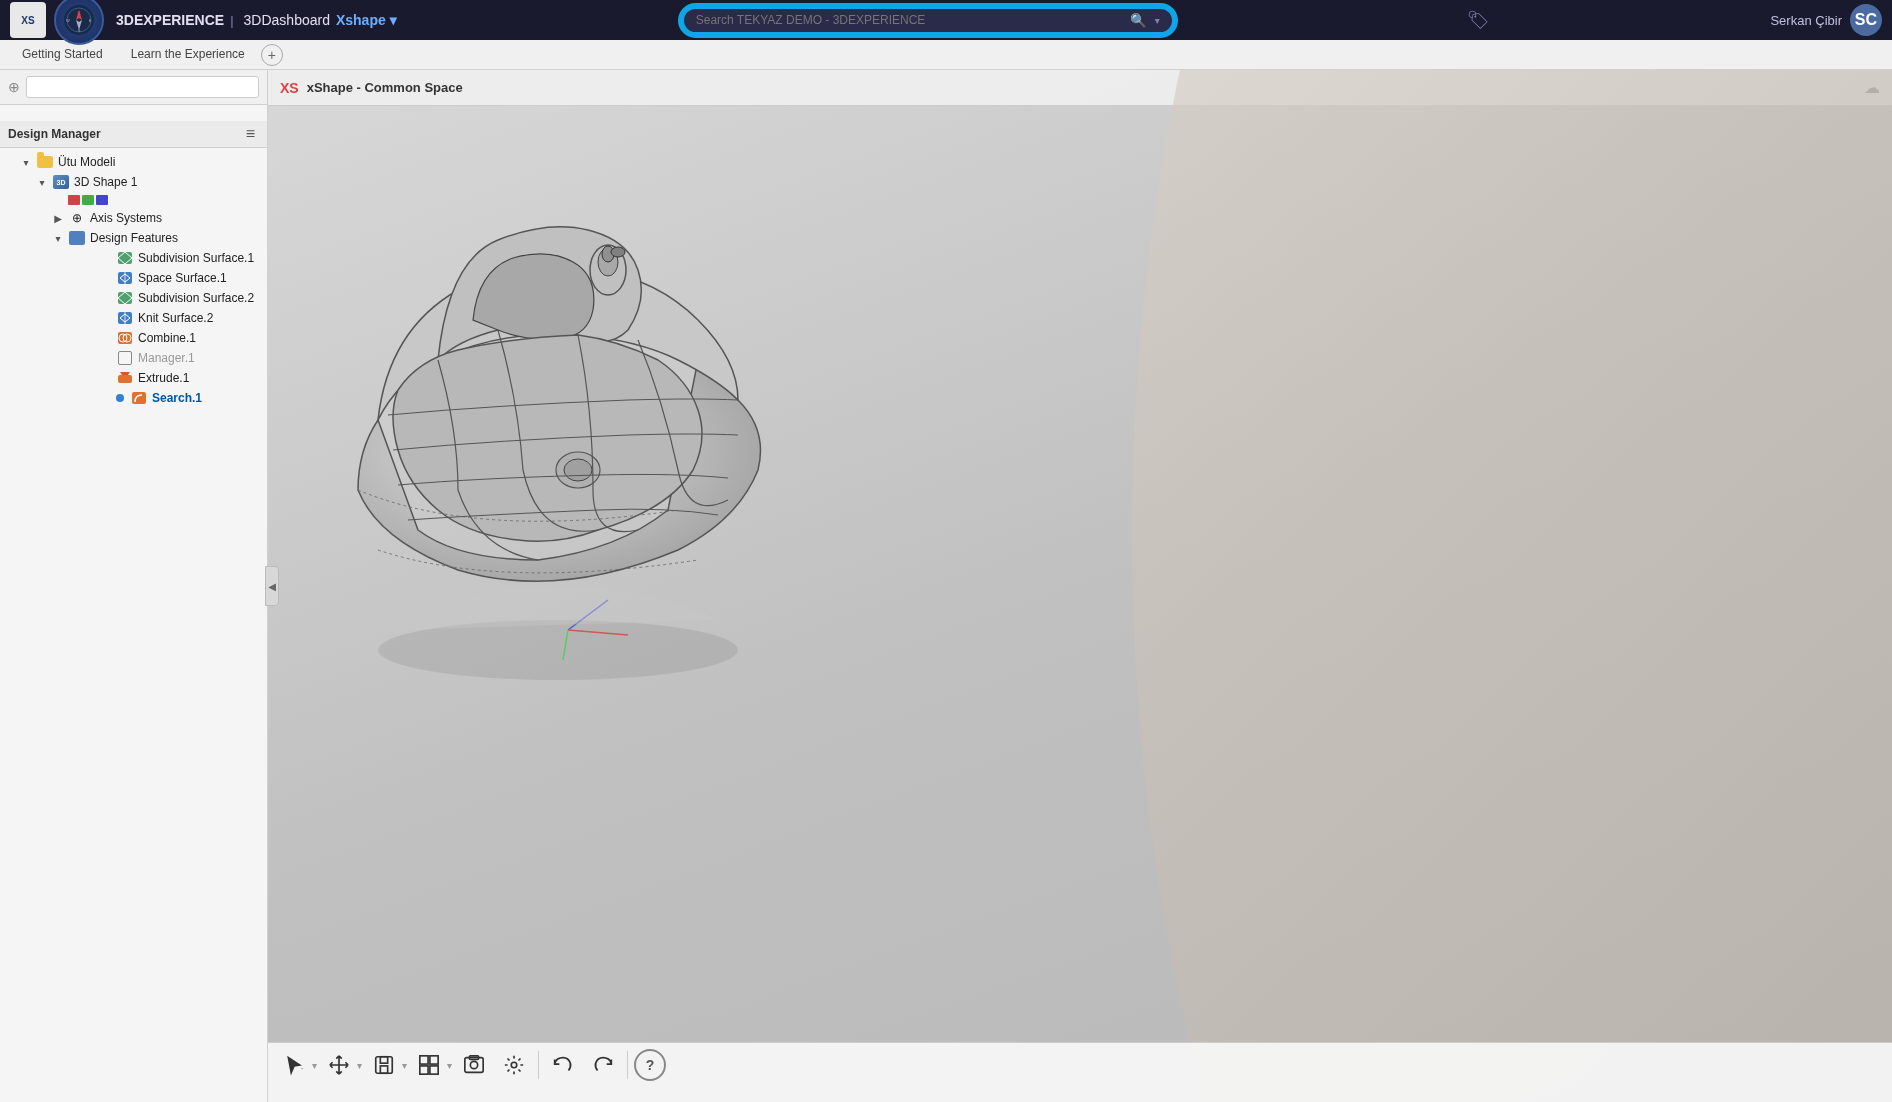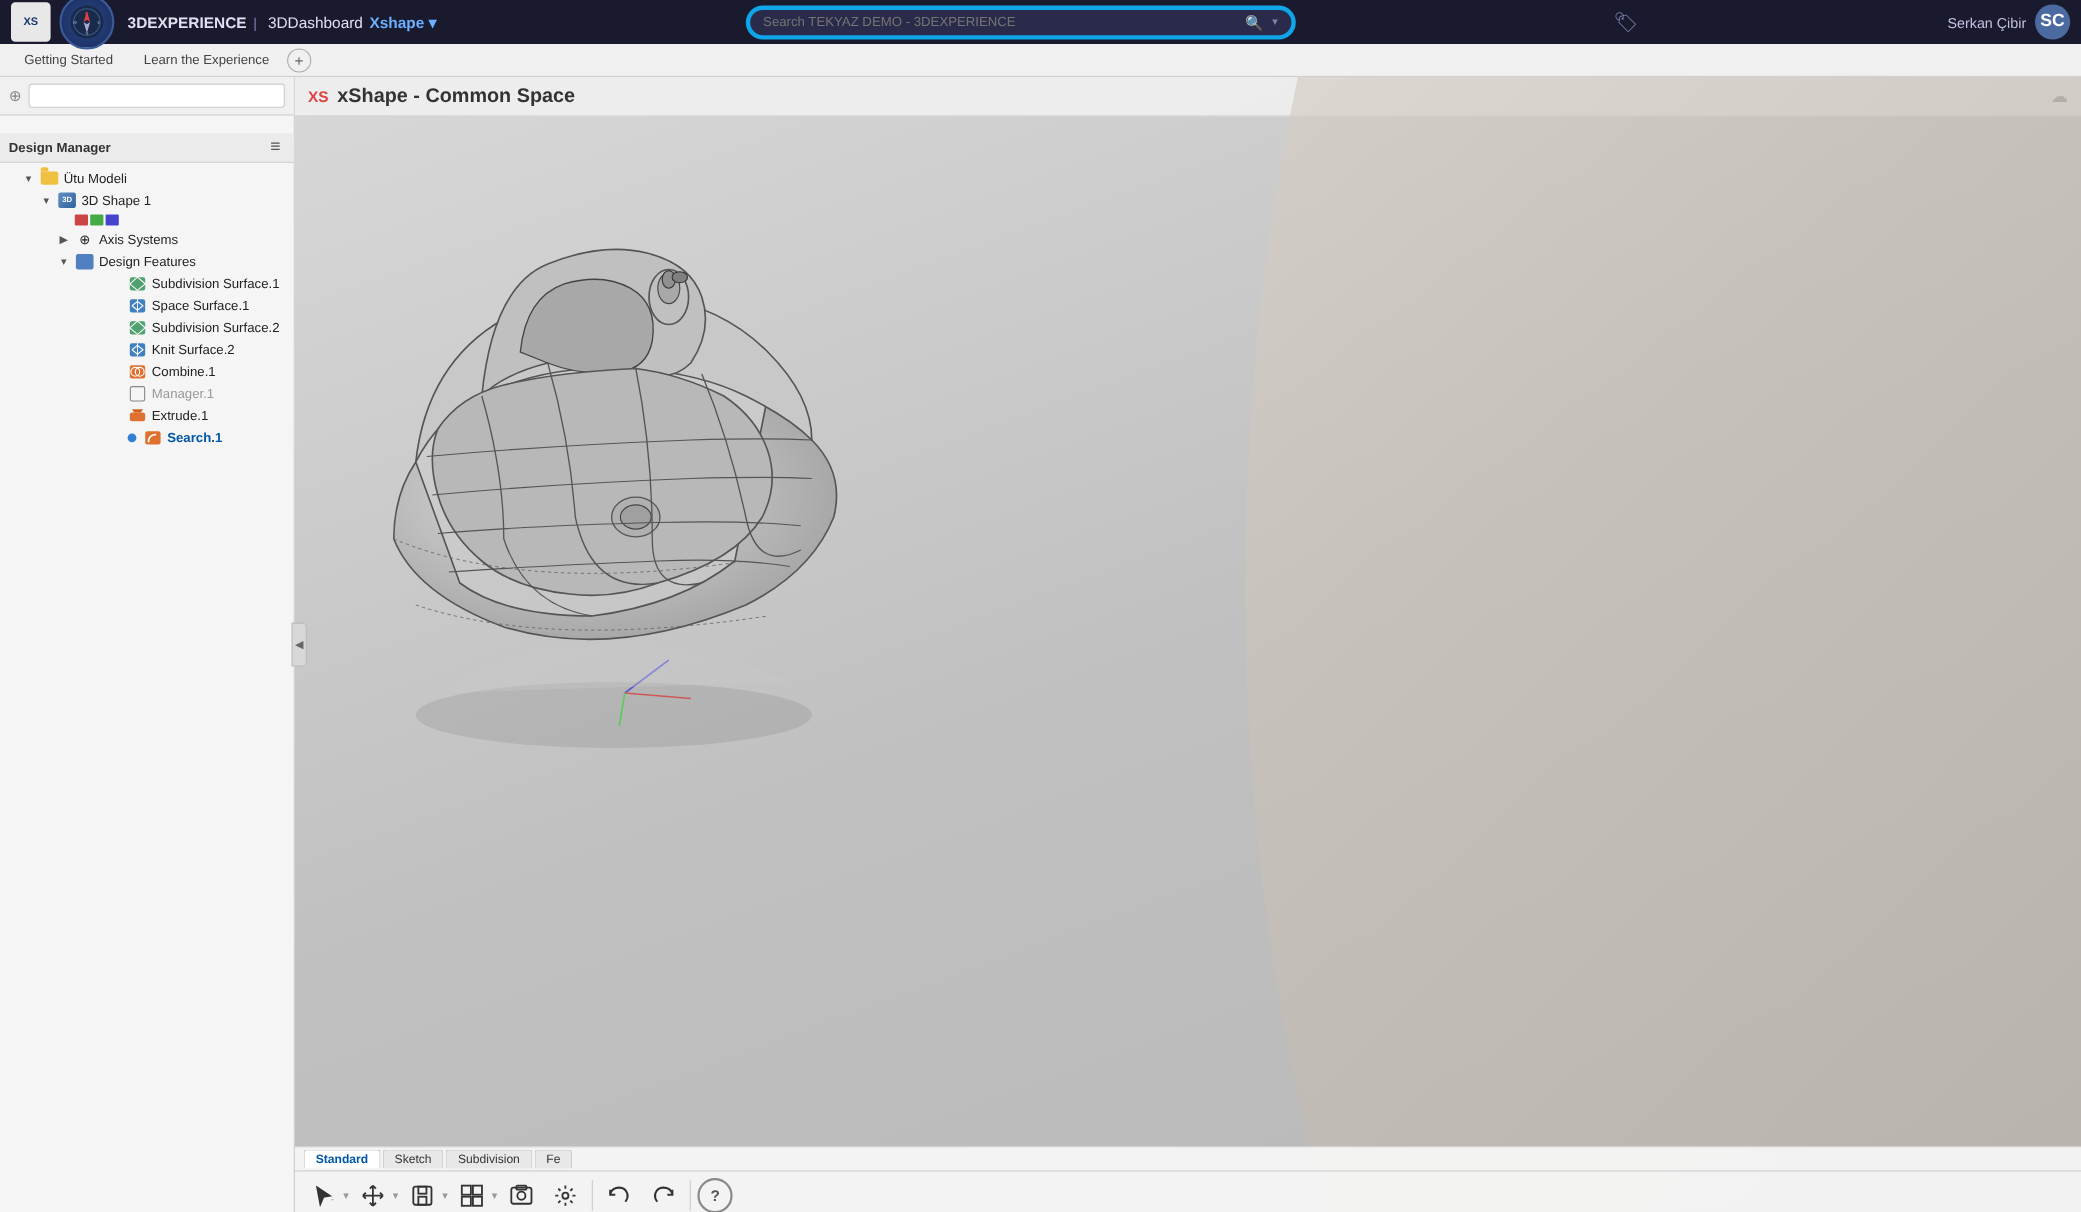--- a/index.html
+++ b/index.html
@@ -76,21 +76,21 @@
       align-items: center;
       gap: 4px;
     }
     .search-bar {
       flex: 1;
       max-width: 500px;
       margin: 0 auto;
       display: flex;
       align-items: center;
       background: #2a2a4a;
-      border: 4px solid #0ea5e9;
+      border: 6px solid #0ea5e9;
       border-radius: 20px;
       padding: 4px 12px;
       gap: 8px;
     }
     .search-input {
       background: none;
       border: none;
       outline: none;
       color: #c0c0e0;
       font-size: 12px;
@@ -409,21 +409,21 @@
       right: 0;
       height: 36px;
       background: rgba(240,240,240,0.9);
       border-bottom: 1px solid #ccc;
       display: flex;
       align-items: center;
       padding: 0 12px;
       gap: 8px;
     }
     .xshape-title {
-      font-size: 18px;
+      font-size: 13px;
       font-weight: 600;
       color: #333;
     }
     .cloud-icon {
       margin-left: auto;
       color: #888;
       font-size: 16px;
     }
 
     
@@ -708,26 +708,20 @@
 
         <ellipse cx="260" cy="540" rx="180" ry="30" fill="rgba(0,0,0,0.08)"></ellipse>
         <path d="M100,520 Q140,490 200,480 Q260,475 320,480 Q380,490 420,510" fill="rgba(200,200,200,0.4)" stroke="none"></path>
 
       </svg>
     </div>
 
     <div style="position:absolute;right:0;top:0;width:52%;height:100%;background:linear-gradient(135deg, #d8d0c8 0%, #c8c0b8 40%, #b8b0a8 100%);opacity:0.7;clip-path:ellipse(65% 110% at 75% 45%);"></div>
 
     <div class="bottom-toolbar">
-      <div class="toolbar-tabs">
-        <button class="toolbar-tab active">Standard</button>
-        <button class="toolbar-tab">Sketch</button>
-        <button class="toolbar-tab">Subdivision</button>
-        <button class="toolbar-tab">Fe</button>
-      </div>
       <div class="toolbar-icons">
 
         <button class="tool-btn" title="Select">
           <svg viewBox="0 0 24 24" fill="none" stroke="#333" stroke-width="2">
             <polygon points="6,4 18,12 12,13 9,20 6,4" fill="#333"></polygon>
             <line x1="20" y1="16" x2="22" y2="16" stroke="#999" stroke-width="1"></line>
           </svg>
         </button>
         <span style="color:#999;font-size:10px;margin-left:-4px;">▾</span>
 

